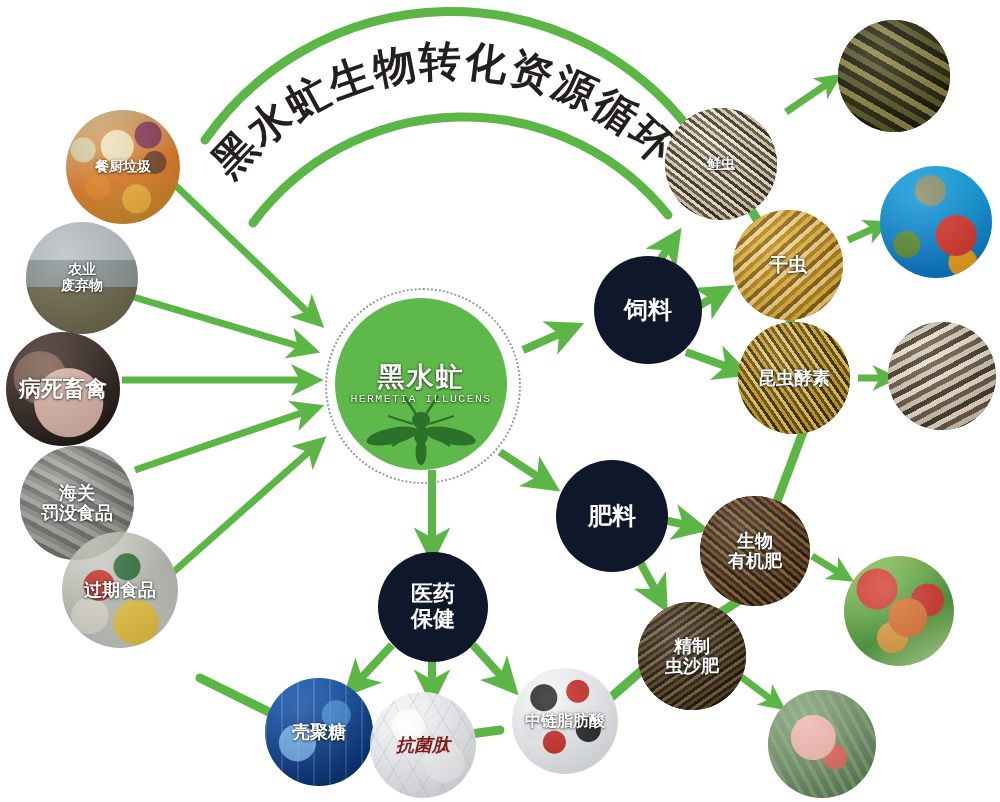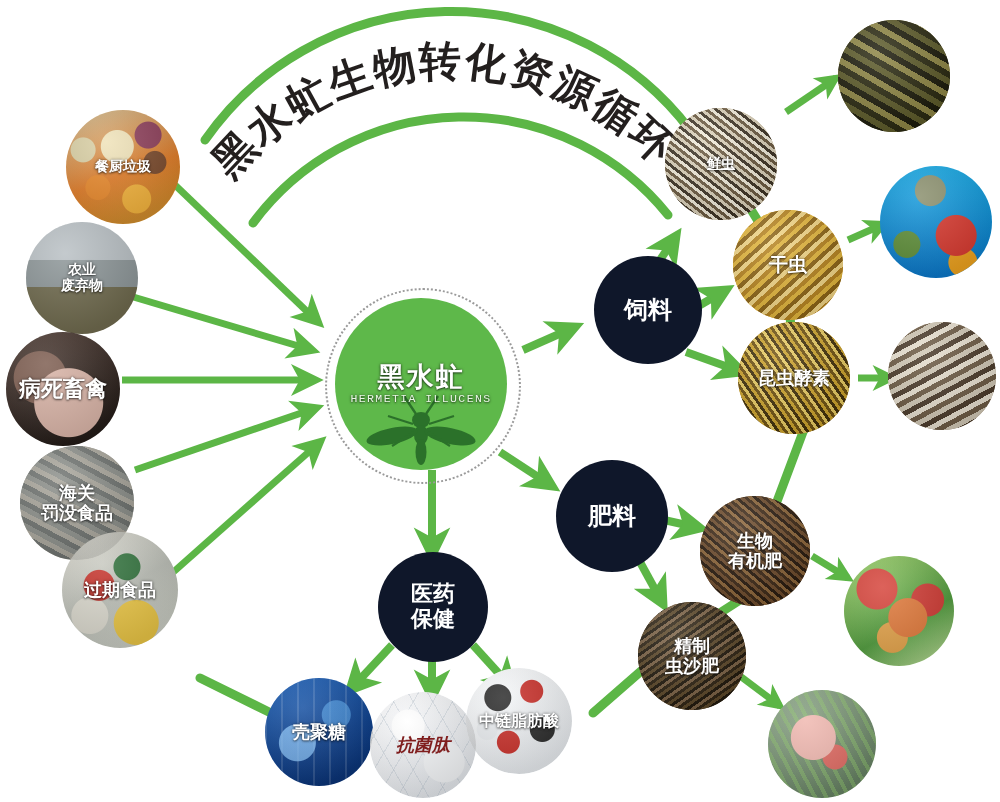--- a/index.html
+++ b/index.html
@@ -278,21 +278,21 @@
   <div class="node" style="left:265px;top:678px;width:108px;height:108px;font-size:18px;">
     <span class="ph chitosan"></span>
       <span class="shade"></span>
     <span class="lbl">壳聚糖</span>
   </div>
   <div class="node" style="left:370px;top:692px;width:106px;height:106px;font-size:18px;color:#b9bfc6;">
     <span class="ph peptide"></span>
       <span class="shade"></span>
     <span class="lbl" style="text-shadow:none;color:#7f1d1d;font-style:italic;">抗菌肽</span>
   </div>
-  <div class="node" style="left:466px;top:668px;width:106px;height:106px;font-size:16px;">
+  <div class="node" style="left:512px;top:668px;width:106px;height:106px;font-size:16px;">
     <span class="ph mcfa"></span>
       <span class="shade"></span>
     <span class="lbl">中链脂肪酸</span>
   </div>
 
   <div class="node" style="left:838px;top:20px;width:112px;height:112px;">
     <span class="ph loach"></span>
       <span class="shade"></span>
   </div>
   <div class="node" style="left:880px;top:166px;width:112px;height:112px;">

